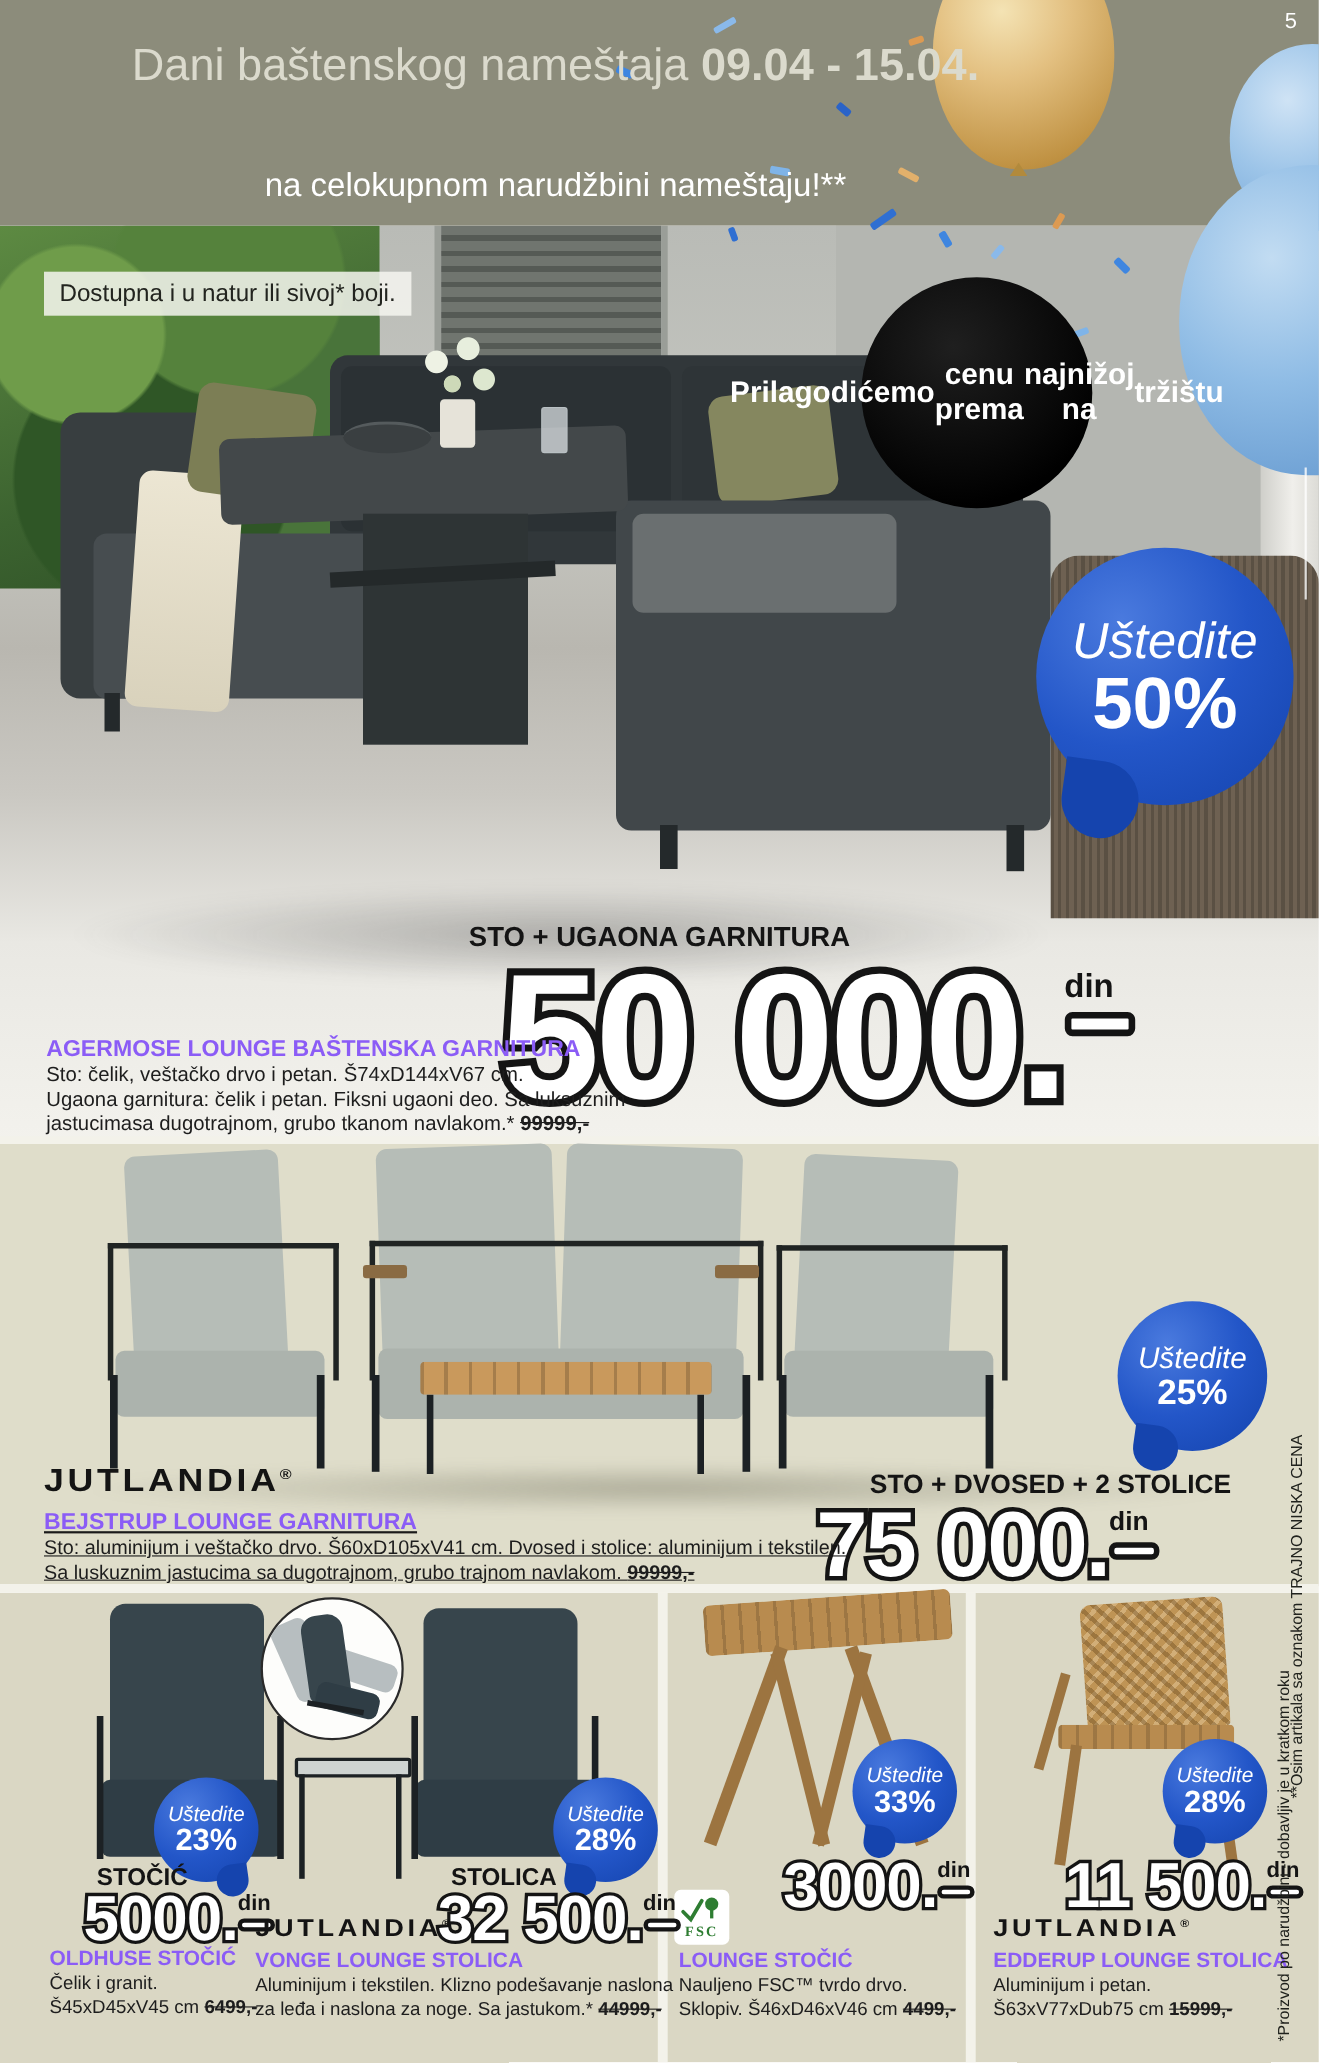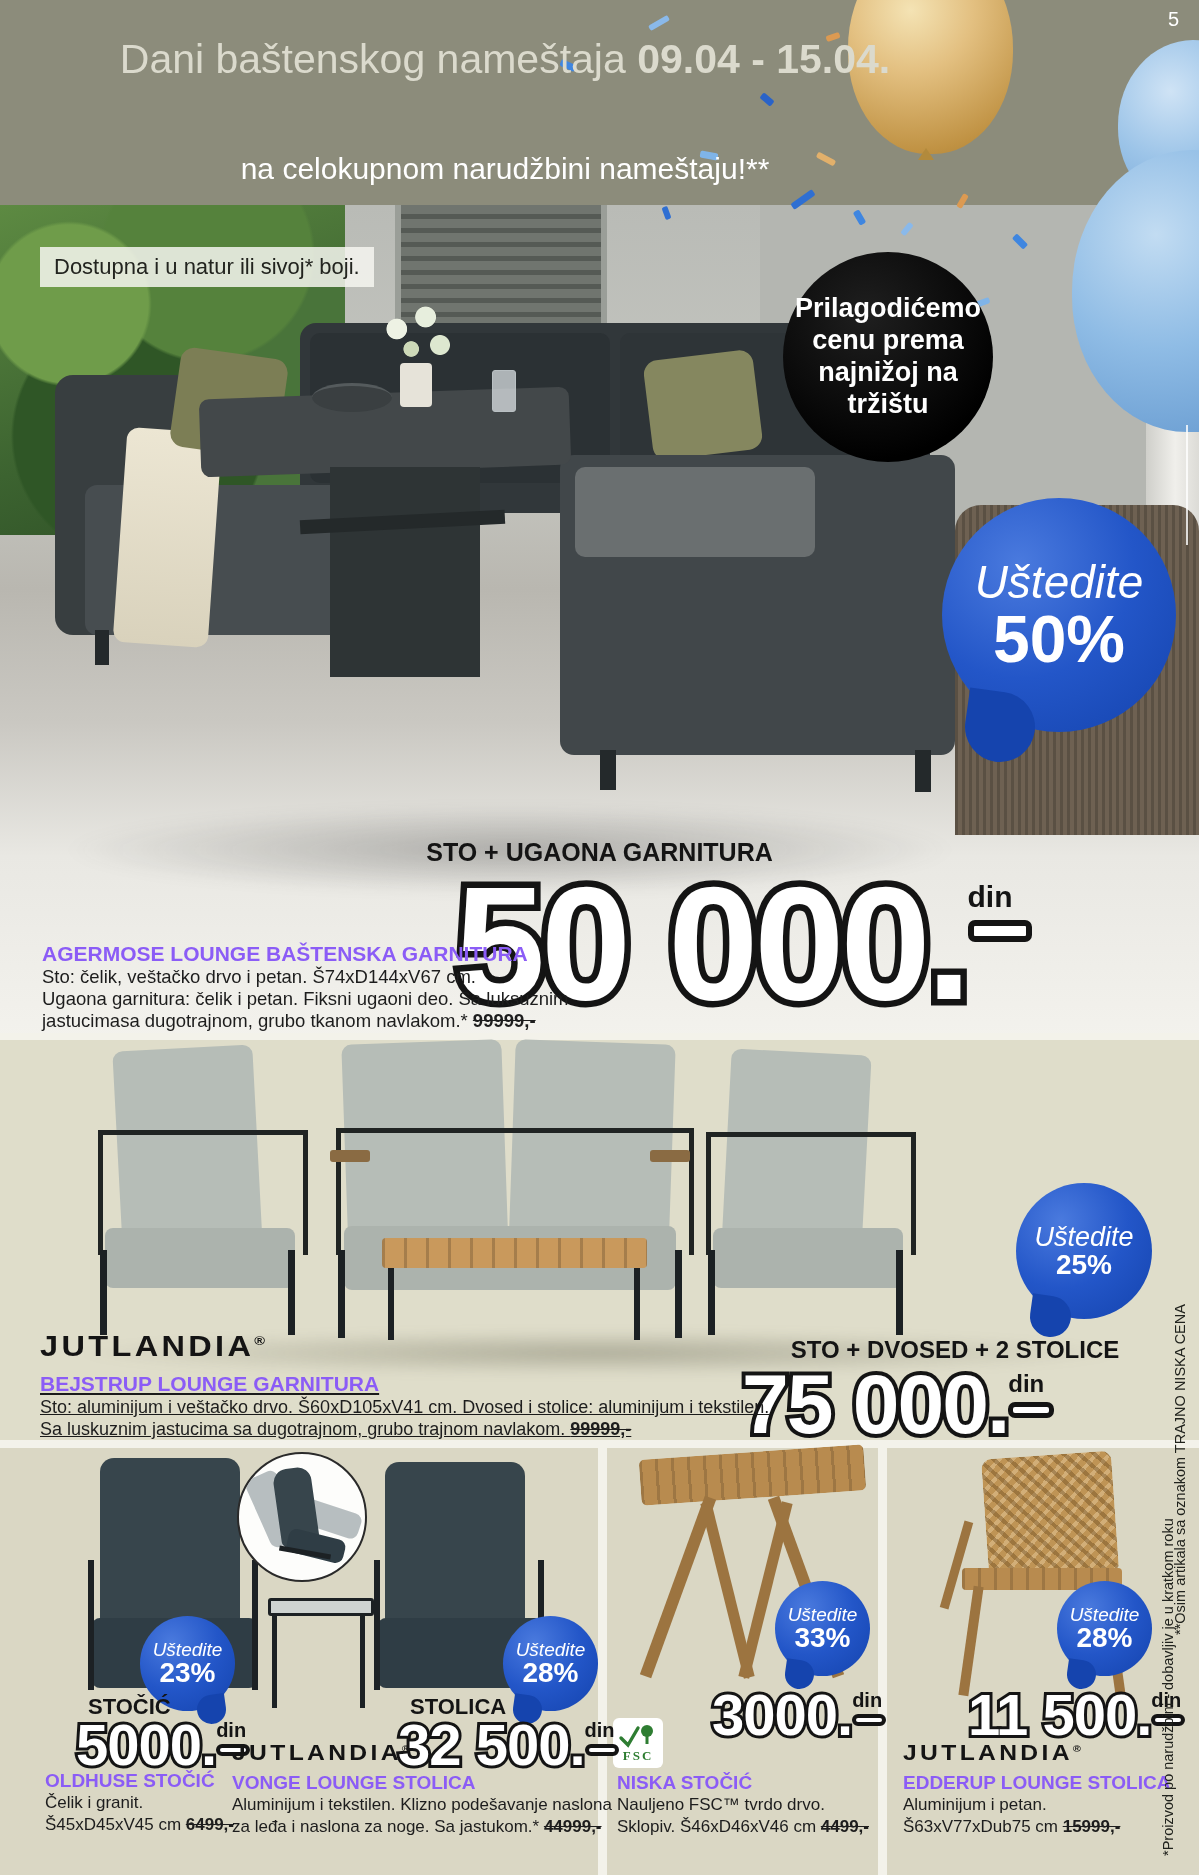--- a/index.html
+++ b/index.html
@@ -75,28 +75,28 @@
   
   .bub{border-radius:50%;color:#fff;display:flex;flex-direction:column;justify-content:center;align-items:center;
        background:radial-gradient(circle at 33% 28%,#4a7ade 0%,#2356c8 50%,#1443ad 100%);z-index:6;text-align:center;}
   .bub .ust{font-style:italic;font-weight:400;line-height:1.05;}
   .bub .pct{font-weight:800;line-height:1.0;}
   .bub::after{content:"";position:absolute;background:#1544ae;}
   .tail-bl::after{left:10%;bottom:-13%;width:30%;height:30%;border-radius:0 75% 75% 75%;transform:rotate(8deg);}
   .tail-br::after{right:10%;bottom:-13%;width:30%;height:30%;border-radius:75% 0 75% 75%;transform:rotate(-8deg);}
   #bub-black{left:783px;top:252px;width:210px;height:210px;border-radius:50%;z-index:6;
     background:radial-gradient(circle at 40% 30%,#1f1f1f,#000 75%);color:#fff;
-    display:flex;flex-direction:column;justify-content:center;align-items:center;text-align:center;}
+    display:flex;flex-direction:row;justify-content:center;align-items:center;text-align:center;}
   #bub-black span{display:block;font-size:27px;font-weight:700;line-height:1.18;}
   #bub-save50{left:942px;top:498px;width:234px;height:234px;}
   #bub-save50 .ust{font-size:46px;}
   #bub-save50 .pct{font-size:66px;}
   #bub-save25{left:1016px;top:1183px;width:136px;height:136px;}
   #bub-save25 .ust{font-size:27px;}
-  #bub-save25 .pct{font-size:28px;}
+  #bub-save25 .pct{font-size:32px;}
   .bub-sm{width:95px;height:95px;}
   .bub-sm .ust{font-size:19px;}
   .bub-sm .pct{font-size:28px;}
   #bub-save23{left:140px;top:1616px;}
   #bub-save28a{left:503px;top:1616px;}
   #bub-save33{left:775px;top:1581px;}
   #bub-save28b{left:1057px;top:1581px;}
 
   
   .price{color:#fff;-webkit-text-stroke:10px #141414;paint-order:stroke fill;font-weight:800;line-height:.92;white-space:nowrap;z-index:6;}
@@ -374,21 +374,21 @@
   </div>
   <div id="fsc" class="abs">
     <svg width="44" height="46" viewBox="0 0 44 46">
       <path d="M5 20 L12 27 L22 10" stroke="#2e7d32" stroke-width="3.4" fill="none" stroke-linecap="round"></path>
       <circle cx="31" cy="13" r="6" fill="#2e7d32"></circle>
       <rect x="29.5" y="17" width="3" height="9" fill="#2e7d32"></rect>
       <text x="22" y="42" text-anchor="middle" font-size="13" font-weight="bold" fill="#2e7d32" letter-spacing="2" font-family="Liberation Serif, serif">FSC</text>
     </svg>
   </div>
   <div class="abs bprod" style="left:617px;top:1772px;z-index:6;">
-    <div class="pname">NISKA STOČIĆ</div>
+    <div class="pname">LOUNGE STOČIĆ</div>
     <div class="pdesc">Nauljeno FSC™ tvrdo drvo.</div>
     <div class="pdesc"><span>Sklopiv. Š46xD46xV46 cm </span><span class="old">4499,-</span></div>
   </div>
 
   <div class="abs b weave" style="left:985px;top:1455px;width:130px;height:118px;border-radius:10px 10px 4px 4px;transform:rotate(-4deg);"></div>
   <div class="abs b wood" style="left:962px;top:1568px;width:160px;height:22px;border-radius:4px;"></div>
   <div class="abs b woodleg" style="left:966px;top:1586px;width:10px;height:110px;transform:rotate(8deg);"></div>
   <div class="abs b woodleg" style="left:1108px;top:1586px;width:10px;height:110px;transform:rotate(-8deg);"></div>
   <div class="abs b woodleg" style="left:952px;top:1520px;width:9px;height:90px;transform:rotate(16deg);"></div>
   <div id="bub-save28b" class="abs bub bub-sm tail-bl">

